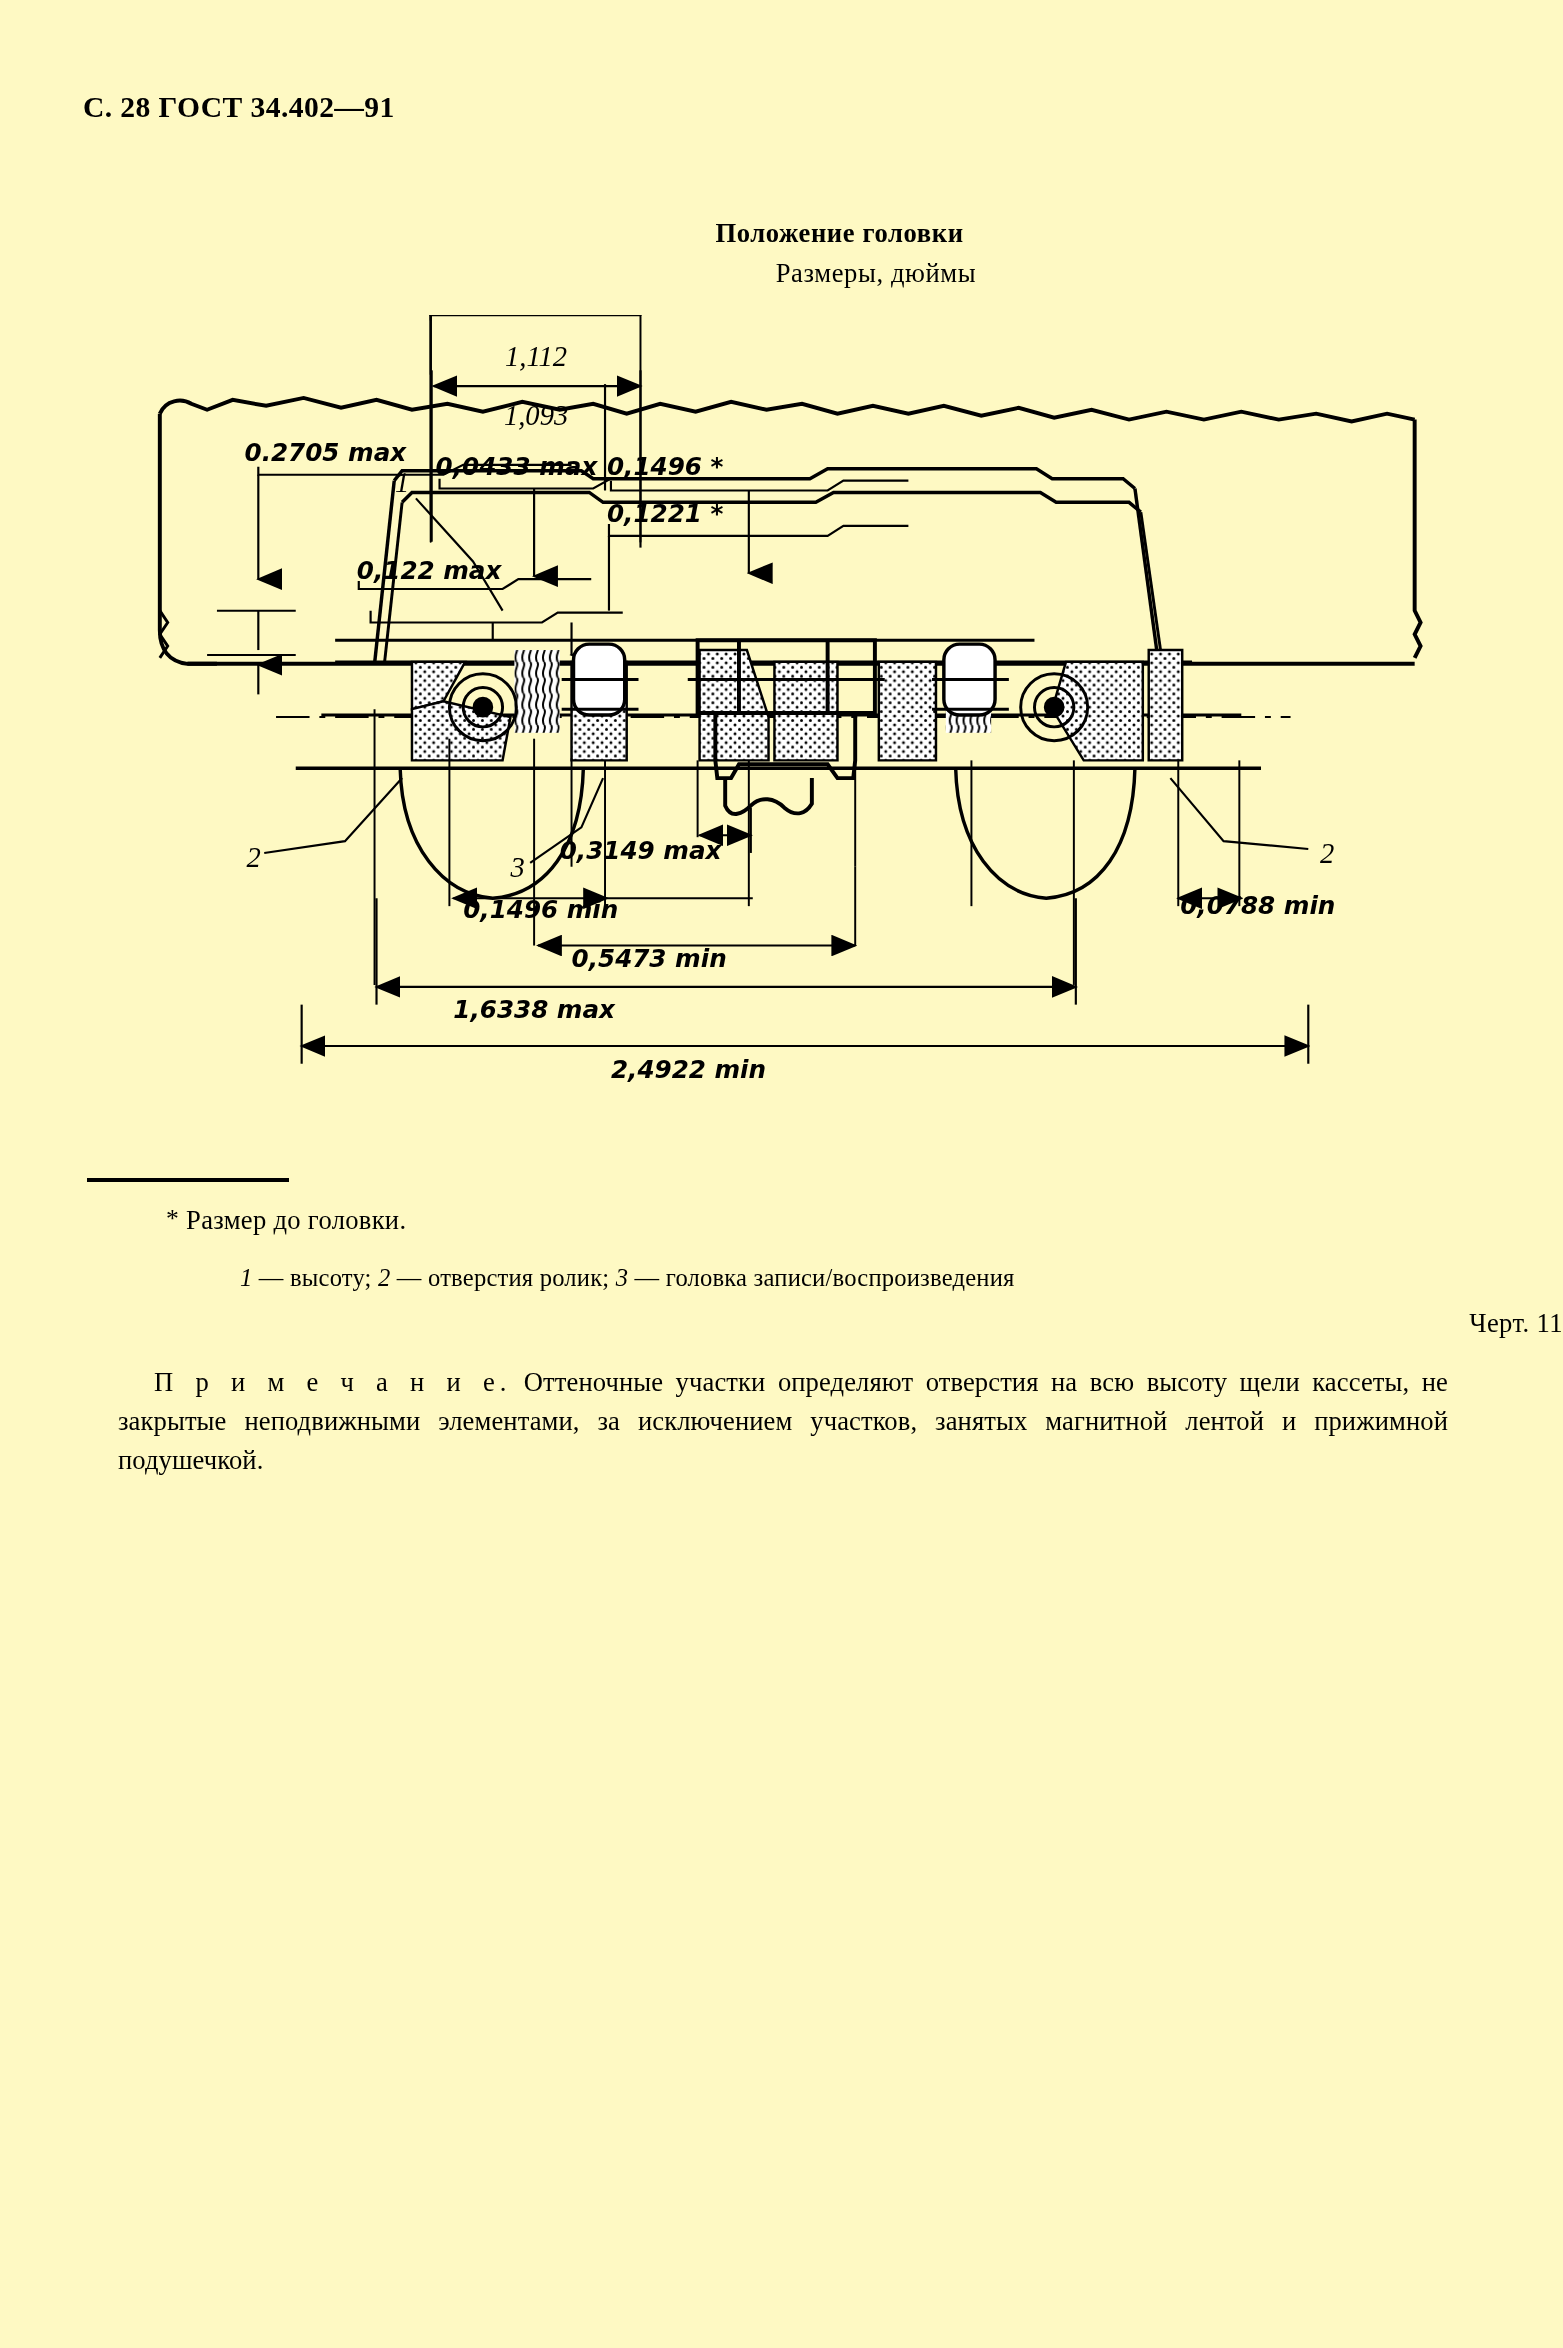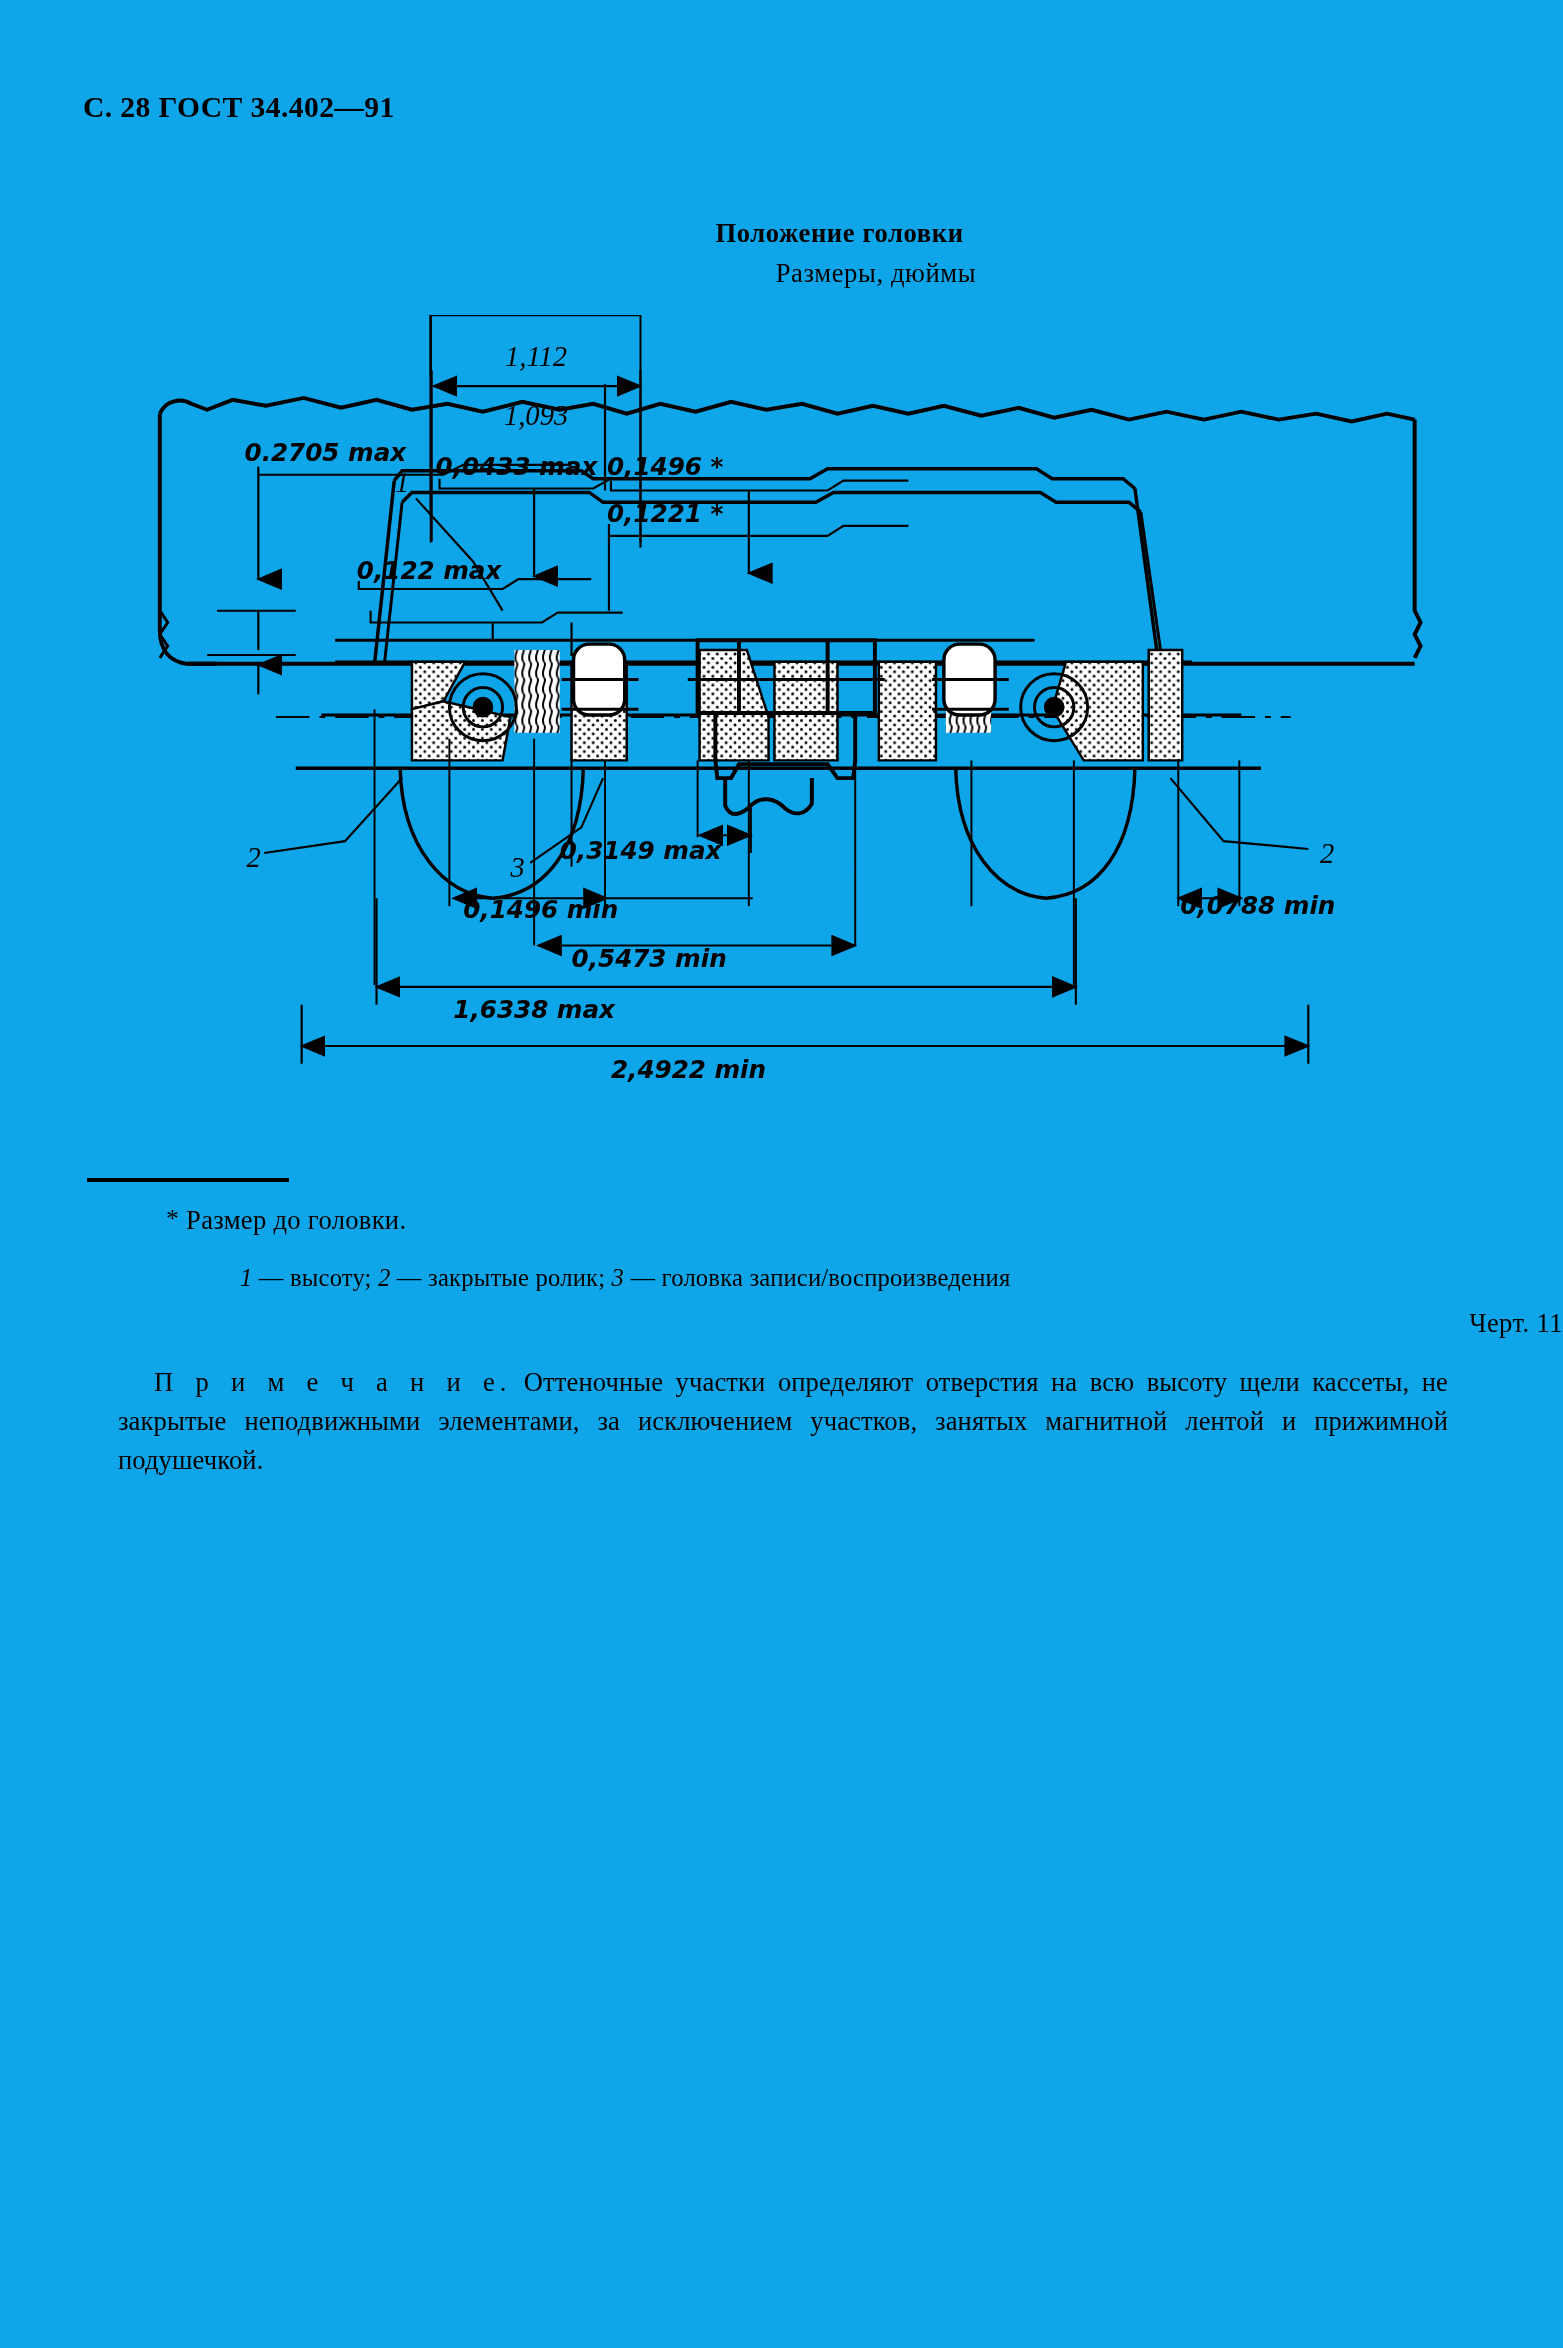--- a/index.html
+++ b/index.html
@@ -12,21 +12,21 @@
     height: 2348px;
     position: relative;
     font-family: "Liberation Serif", serif;
     color: #000000;
     overflow: hidden;
   }
 
   .page {
     position: absolute;
     inset: 0;
-    background: #0ea5e9;
+    background: #fef9c3;
   }
 
   
   .page-header {
     position: absolute;
     left: 83px;
     top: 91px;
     font-family: "Liberation Serif", serif;
     font-weight: bold;
     font-size: 29.6px;
@@ -383,21 +383,21 @@
   </div>
 
   <div class="foot-rule"></div>
 
   <div class="footnote">
     <span class="star">*</span>
     <span>Размер до головки.</span>
   </div>
 
   <div class="legend-line">
-    <i>1</i><span> — высоту; </span><i>2</i><span> — закрытые ролик; </span><i>3</i><span> — головка записи/воспроизведения</span>
+    <i>1</i><span> — высоту; </span><i>2</i><span> — отверстия ролик; </span><i>3</i><span> — головка записи/воспроизведения</span>
   </div>
 
   <div class="fig-caption">Черт. 11</div>
 
   <div class="note-block">
     <span class="first-line">
       <span class="note-label">П р и м е ч а н и е.</span><span> Оттеночные участки определяют отверстия на всю высоту щели кассеты, не закрытые неподвижными элементами, за исключением участков, занятых магнитной лентой и прижимной подушечкой.</span>
     </span>
   </div>
 

